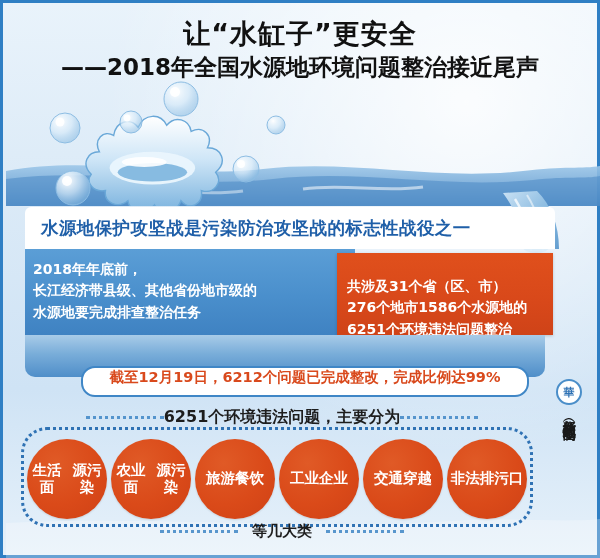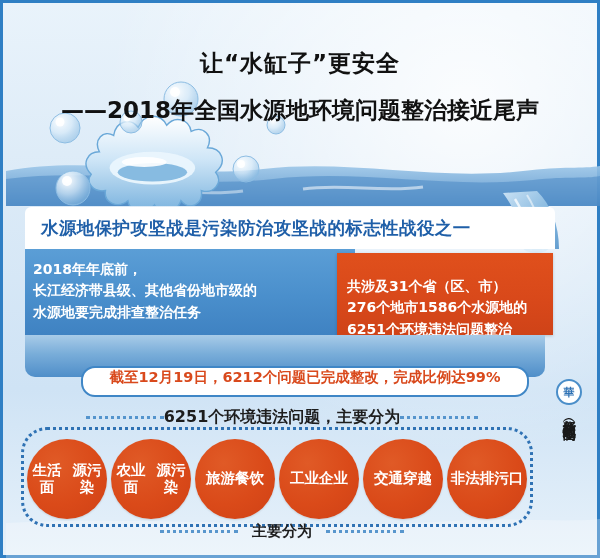--- a/index.html
+++ b/index.html
@@ -17,24 +17,24 @@
   .bg-sheen{
     position:absolute;left:0;top:0;width:100%;height:100%;
     background:radial-gradient(ellipse at 78% 18%,rgba(255,255,255,.85) 0%,rgba(255,255,255,0) 55%);
     pointer-events:none;
   }
   .svg-layer{position:absolute;left:0;top:0;width:600px;height:558px;pointer-events:none;}
 
   
   .header{position:absolute;left:0;top:14px;width:100%;text-align:center;}
   .title-1{
-    font-size:23px;font-weight:bold;color:#111;letter-spacing:1px;line-height:1.25;margin-top:32px;
+    font-size:27px;font-weight:bold;color:#111;letter-spacing:1px;line-height:1.25;
   }
   .title-2{
-    font-size:23px;font-weight:bold;color:#111;letter-spacing:0px;line-height:1.3;margin-top:18px;
+    font-size:23px;font-weight:bold;color:#111;letter-spacing:0px;line-height:1.3;margin-top:2px;
   }
 
   
   .lead{
     position:absolute;left:262px;top:105px;width:330px;
     color:#d9491c;font-size:15px;font-weight:bold;line-height:1.55;
     text-shadow:0 1px 0 rgba(255,255,255,.7);
   }
 
   
@@ -285,21 +285,21 @@
       <span>穿越</span>
     </div>
     <div class="circle">
       <span>非法</span>
       <span>排污口</span>
     </div>
   </div>
 
   <div class="footer-line">
     <div class="dots"></div>
-    <div class="footer-text">主要分为</div>
+    <div class="footer-text">等几大类</div>
     <div class="dots"></div>
   </div>
 
   <div class="credit">
     <div class="credit-logo">華</div>
     <div class="credit-text">新华社发（边纪红制图）</div>
   </div>
 
 </div>
 

